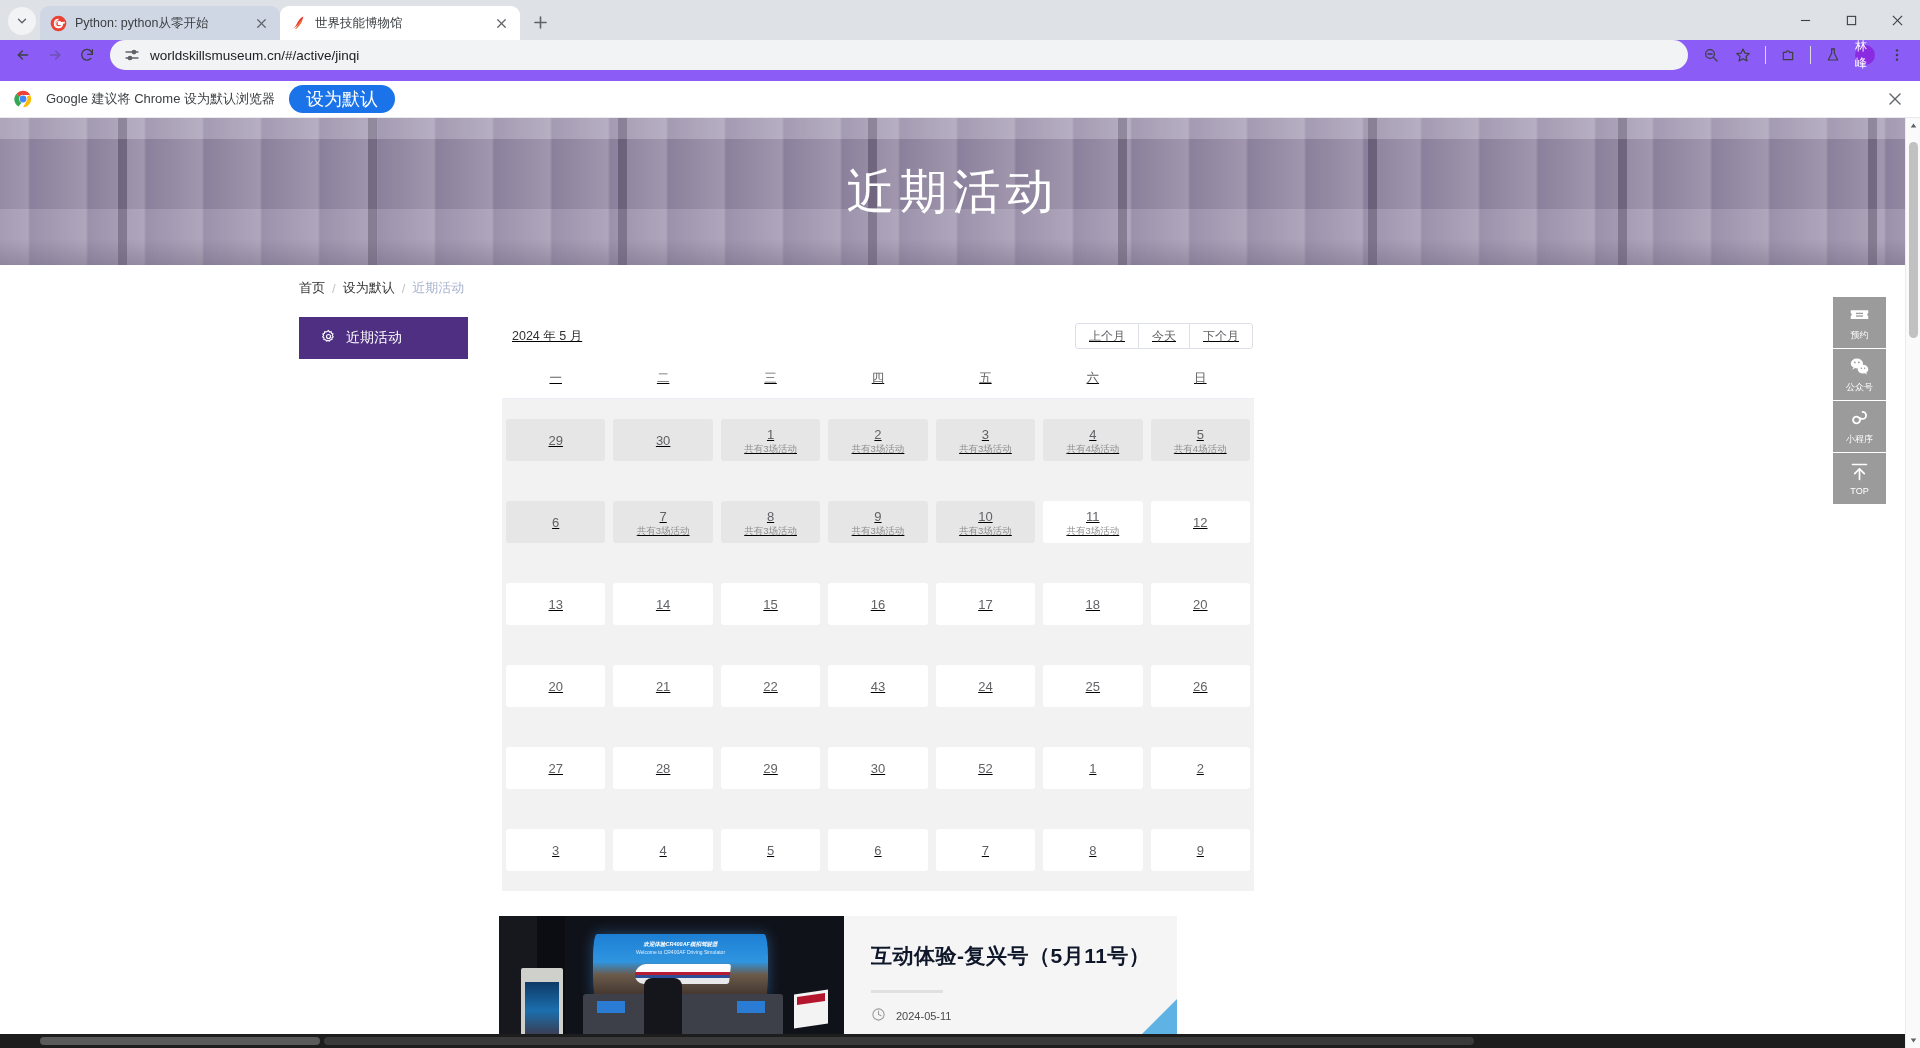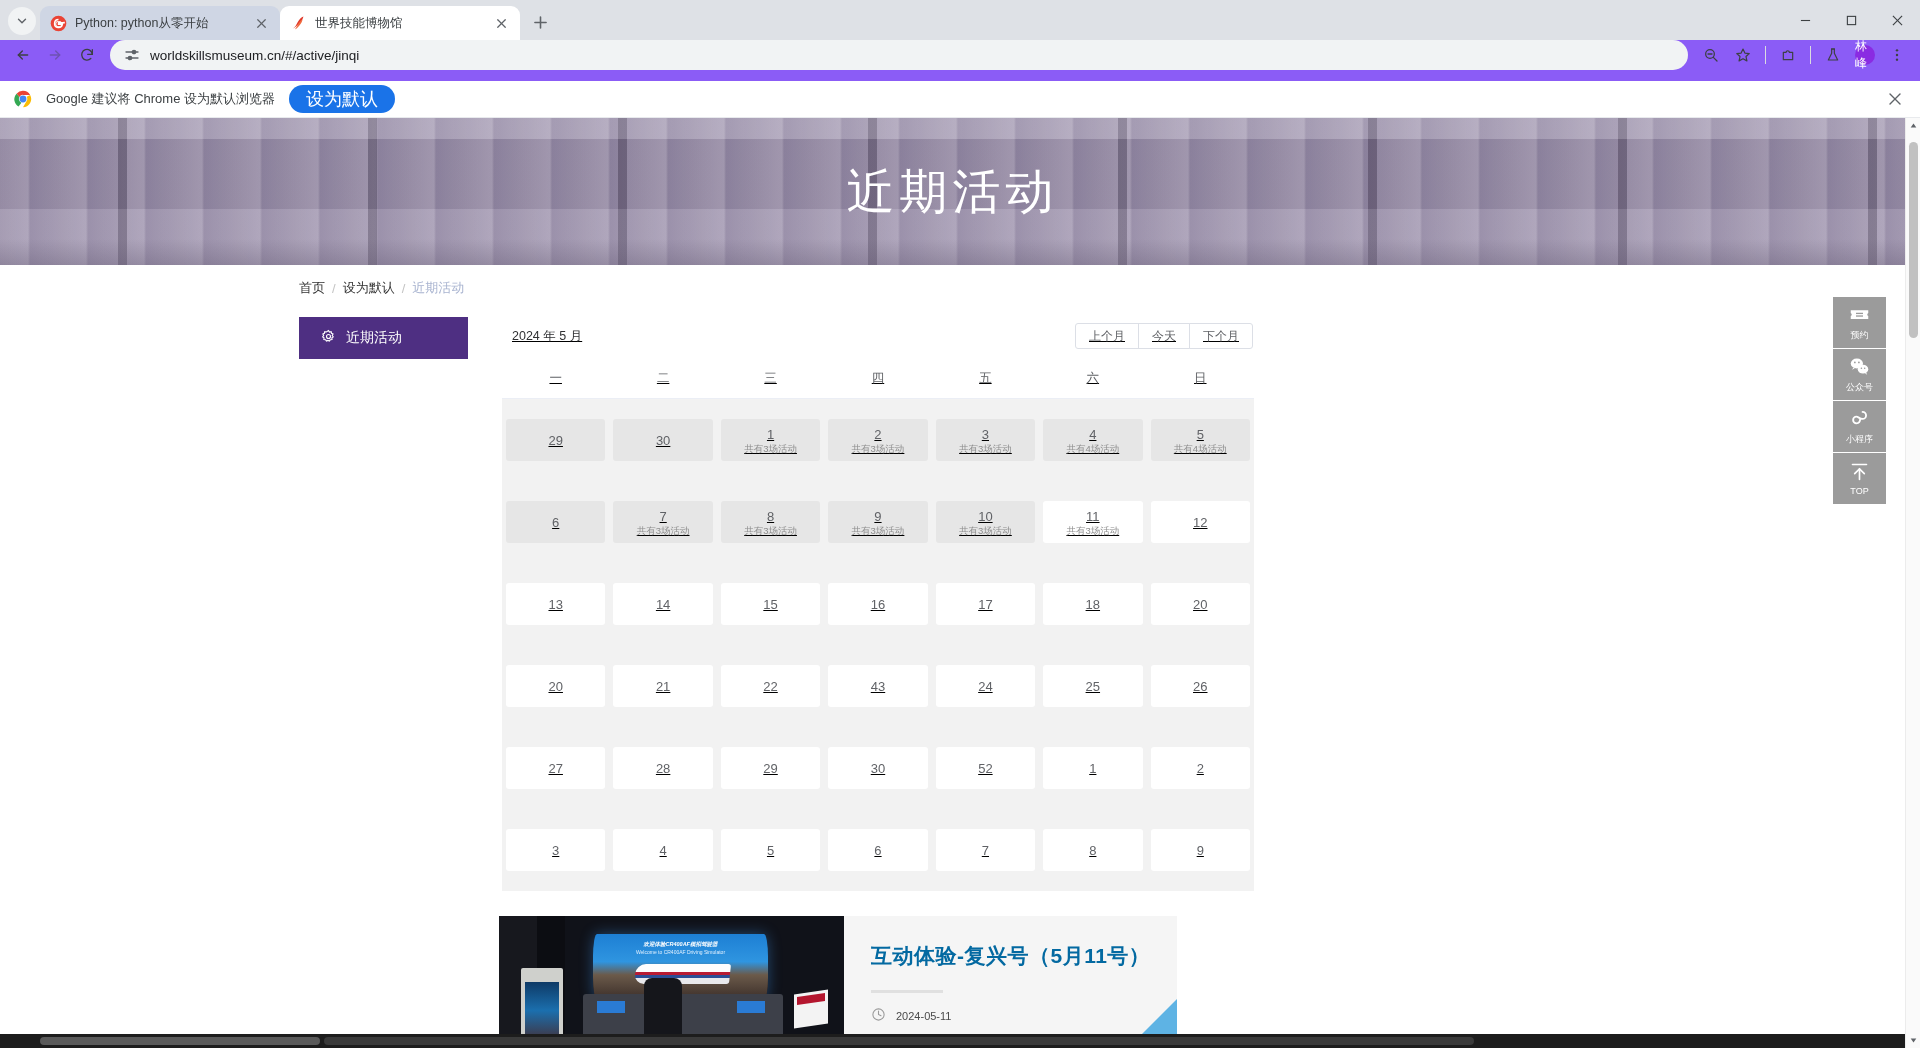--- a/index.html
+++ b/index.html
@@ -152,21 +152,21 @@
     background:linear-gradient(180deg,#0e3a66,#1b6fae 55%,#3a3f55); }
   .ev-console { position:absolute; left:84px; top:78px; width:200px; height:48px; background:#3d4049; border-radius:3px; }
   .ev-console::after { content:""; position:absolute; left:14px; top:7px; width:28px; height:12px; background:#2a7bd4; }
   .ev-console::before { content:""; position:absolute; right:18px; top:7px; width:28px; height:12px; background:#2a7bd4; }
   .ev-chair { position:absolute; left:145px; top:62px; width:38px; height:80px; background:#15161b; border-radius:8px 8px 3px 3px; }
   .ev-chair::after { content:""; position:absolute; left:12px; bottom:-12px; width:14px; height:14px; background:#22242c; }
   .ev-board { position:absolute; right:16px; top:76px; width:34px; height:34px; background:#f3f3f3; transform:skewY(-8deg); }
   .ev-board::after { content:""; position:absolute; left:3px; top:3px; right:3px; height:8px; background:#b4162e; }
 
   .evbody { flex:1; padding:26px 22px 0 27px; position:relative; }
-  .evtitle { font-size:21px; font-weight:bold; color:#0369a1; letter-spacing:.5px; }
+  .evtitle { font-size:21px; font-weight:bold; color:#0f172a; letter-spacing:.5px; }
   .evrule { width:72px; height:3px; background:#e0e0e0; margin:20px 0 14px; }
   .evmeta { display:flex; align-items:center; gap:10px; margin-bottom:9px;text-align:right; }
   .evmeta svg { width:15px; height:15px; flex:0 0 15px; }
   .evmeta span { font-size:11px; color:#4a4a4a; }
   .ev-corner { position:absolute; right:0; bottom:0; width:0; height:0; border-left:92px solid transparent; border-bottom:92px solid #5eb3e4; }
   .ev-logo { position:absolute; right:66px; bottom:-34px; width:46px; height:46px; }
 
   
   .rail { position:absolute; right:19px; top:179px; width:53px; z-index:30; }
   .rail-item {

